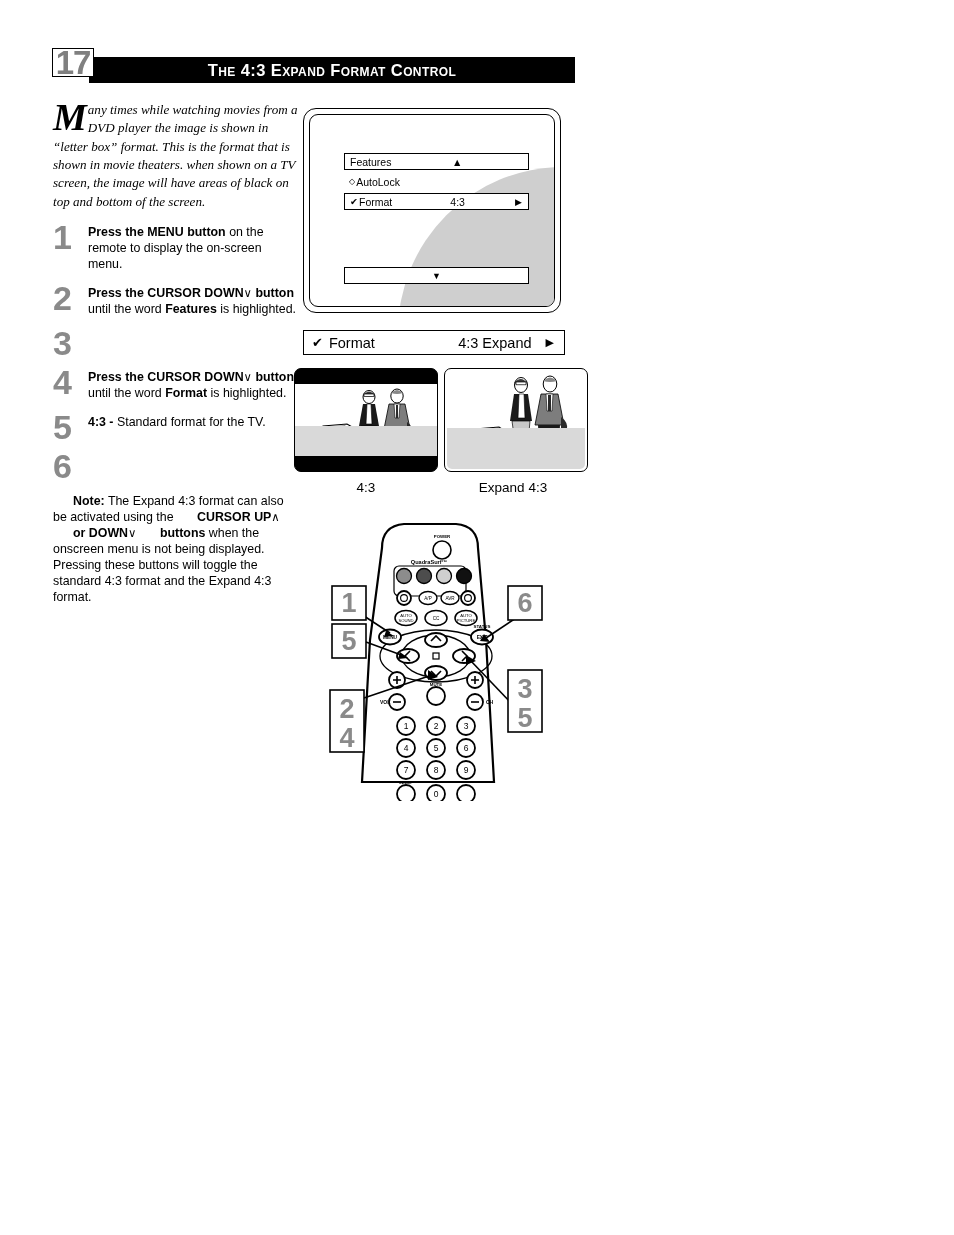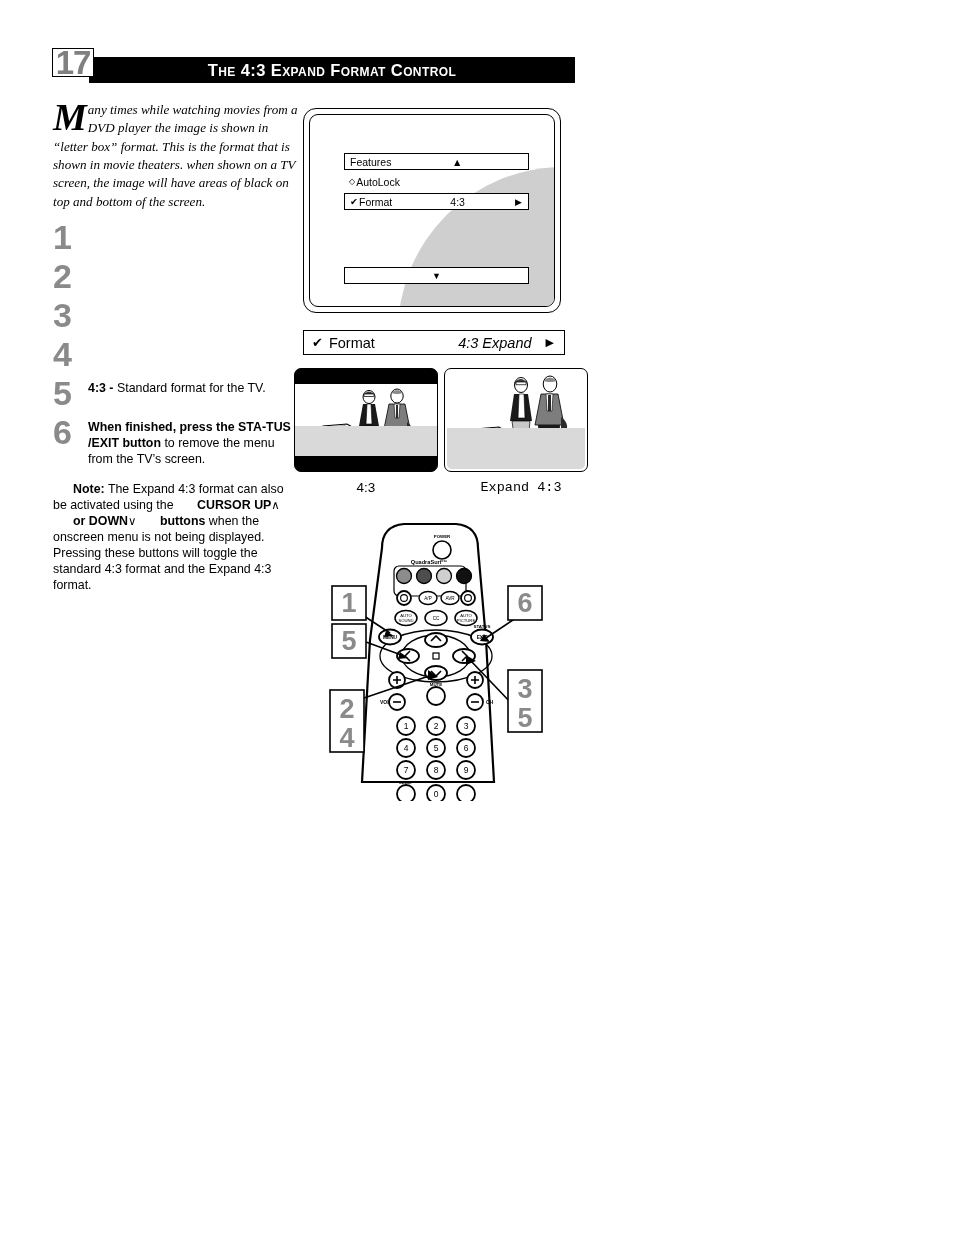--- a/index.html
+++ b/index.html
@@ -111,21 +111,21 @@
 
   
   .fmtbar{
     position:absolute;left:0;top:222px;width:262px;height:25px;
     border:1.4px solid #000;background:#fff;box-sizing:border-box;
     display:flex;align-items:center;
     font-family:"Liberation Sans", sans-serif;font-size:14.5px;
   }
   .fmtbar .f-check{margin:0 6px 0 8px;font-family:"DejaVu Sans",sans-serif;font-size:13px;}
   .fmtbar .f-lbl{}
-  .fmtbar .f-val{margin-left:auto;font-style:italic;}
+  .fmtbar .f-val{margin-left:auto;}
   .fmtbar .f-arr{margin:0 10px 0 14px;font-size:11px;}
 
   
   .pics{position:absolute;left:0;top:260px;width:280px;}
   .pic{position:absolute;top:0;width:144px;height:104px;}
   .pic.left{left:-9px;}
   .pic.right{left:141px;}
   .pic-frame{
     position:absolute;left:0;top:0;width:100%;height:100%;
     border-radius:7px;overflow:hidden;box-sizing:border-box;
@@ -134,21 +134,21 @@
   .pic.right .pic-frame{background:#fff;border:1.5px solid #000;}
   .scene{position:absolute;left:0;width:100%;background:#fff;overflow:hidden;}
   .pic.left .scene{top:15px;height:72px;}
   .pic.right .scene{top:2px;left:2px;width:calc(100% - 4px);height:calc(100% - 4px);border-radius:5px;}
   .ground{position:absolute;left:0;bottom:0;width:100%;height:42%;background:#d9d9d9;}
   .caption{
     position:absolute;top:112px;width:144px;text-align:center;
     font-family:"Liberation Sans", sans-serif;font-size:13.5px;
   }
   .caption.left{left:-9px;}
-  .caption.right{left:146px;font-family:Liberation Mono, monospace;}
+  .caption.right{left:138px;}
 
   
   .remote-area{position:absolute;left:318px;top:520px;width:290px;height:285px;}
   svg.remote{position:absolute;left:0;top:0;}
   .cbox-num{
     font-family:"Liberation Sans", sans-serif;
     font-weight:bold;font-size:27px;fill:#8a8a8a;
   }
 </style>
 </head>
@@ -165,42 +165,44 @@
   </div>
 
   <div class="leftcol">
 
     <div class="intro">
       <span class="dropcap">M</span><span>any times while watching movies from a DVD player the image is shown in “letter box” format. This is the format that is shown in movie theaters. when shown on a TV screen, the image will have areas of black on top and bottom of the screen.</span>
     </div>
 
     <div class="step">
       <span class="step-num">1</span>
+      <div class="step-txt"><b>Press the MENU button</b><span> on the remote to display the on-screen menu.</span></div>
     </div>
 
     <div class="step">
       <span class="step-num">2</span>
+      <div class="step-txt"><b>Press the CURSOR DOWN</b><span class="arrowg">∨</span> <b>button</b><span> until the word </span><b>Features</b><span> is highlighted.</span></div>
     </div>
 
     <div class="step">
       <span class="step-num">3</span>
     </div>
 
     <div class="step">
       <span class="step-num">4</span>
+      <div class="step-txt"><b>Press the CURSOR DOWN</b><span class="arrowg">∨</span> <b>button</b><span> until the word </span><b>Format</b><span> is highlighted.</span></div>
     </div>
 
     <div class="step">
       <span class="step-num">5</span>
       <div class="step-txt sub"><b>4:3 - </b><span>Standard format for the TV.</span></div>
     </div>
 
     <div class="step">
       <span class="step-num">6</span>
-      <div class="step-txt"><b>When finished, press the STA-TUS /EXIT button</b><span> to remove the menu from the TV’s screen.</span></div>
     </div>
 
     <div class="note"><b>Note:</b><span> The Expand 4:3 format can also be activated using the </span><b>CURSOR UP</b><span class="arrowg">∧</span> <b>or DOWN</b><span class="arrowg">∨</span> <b>buttons</b><span> when the onscreen menu is not being displayed. Pressing these buttons will toggle the standard 4:3 format and the Expand 4:3 format.</span></div>
 
   </div>
 
   <div class="rightcol">
 
     <div class="tvwrap">
       <div class="tv-outer"></div>

